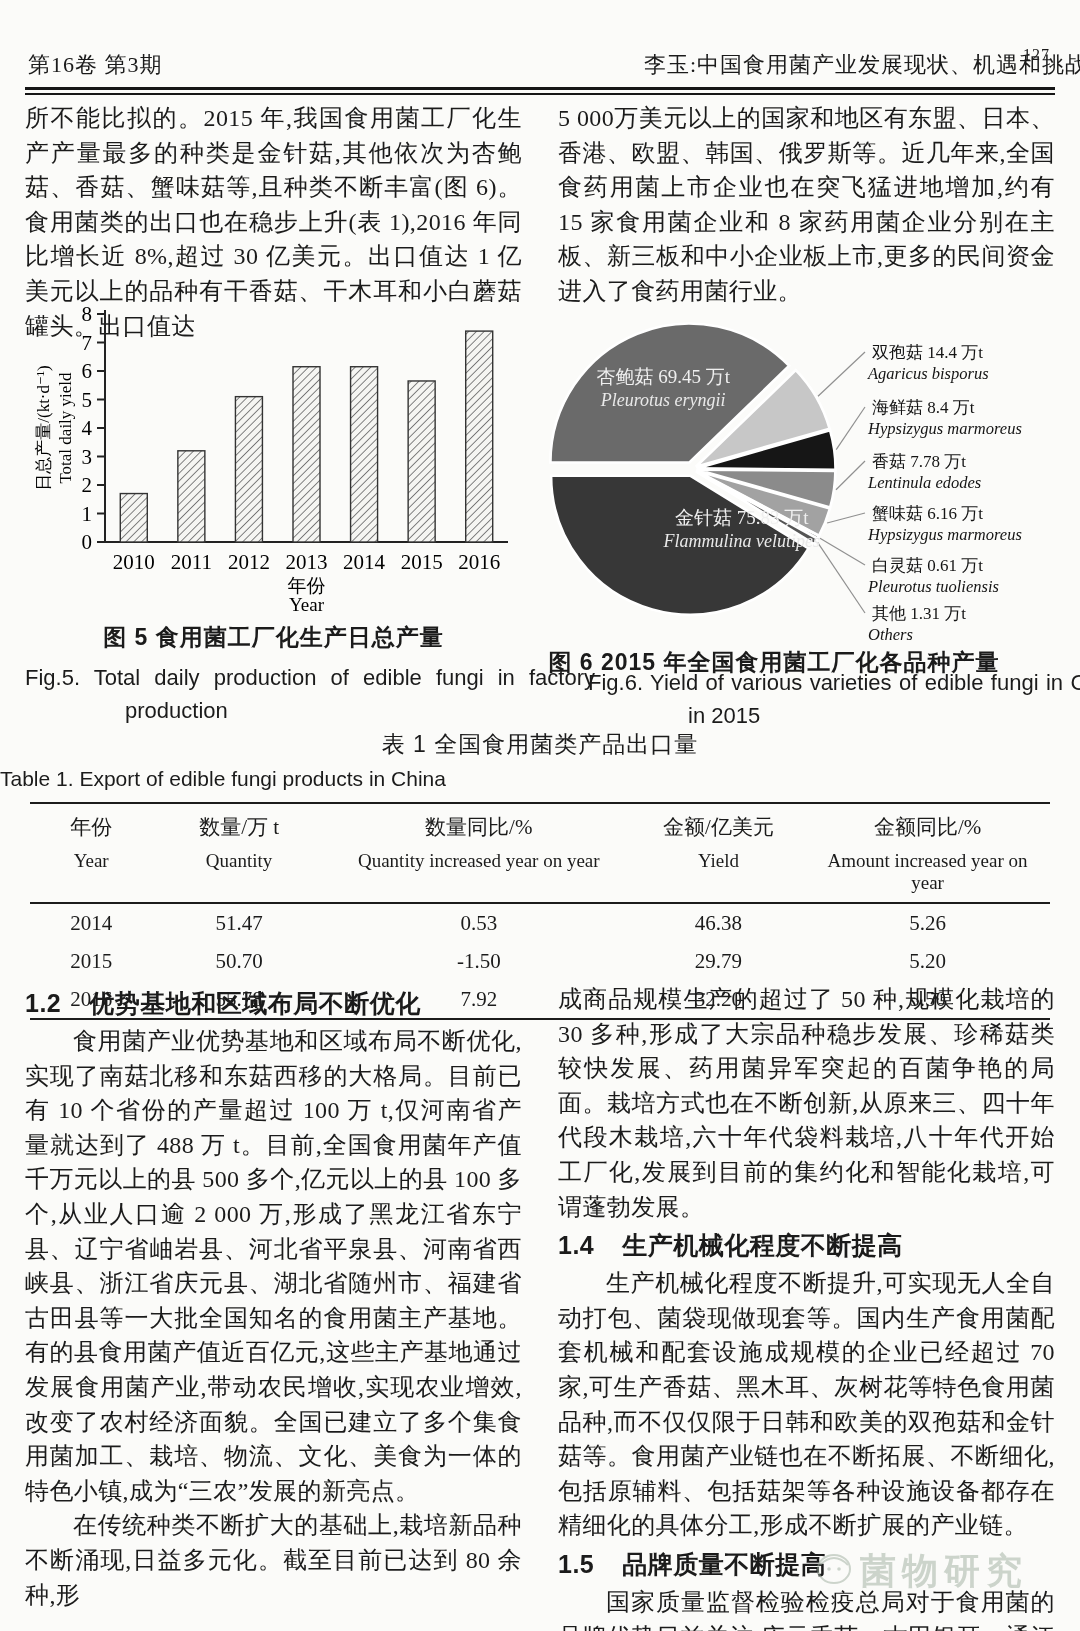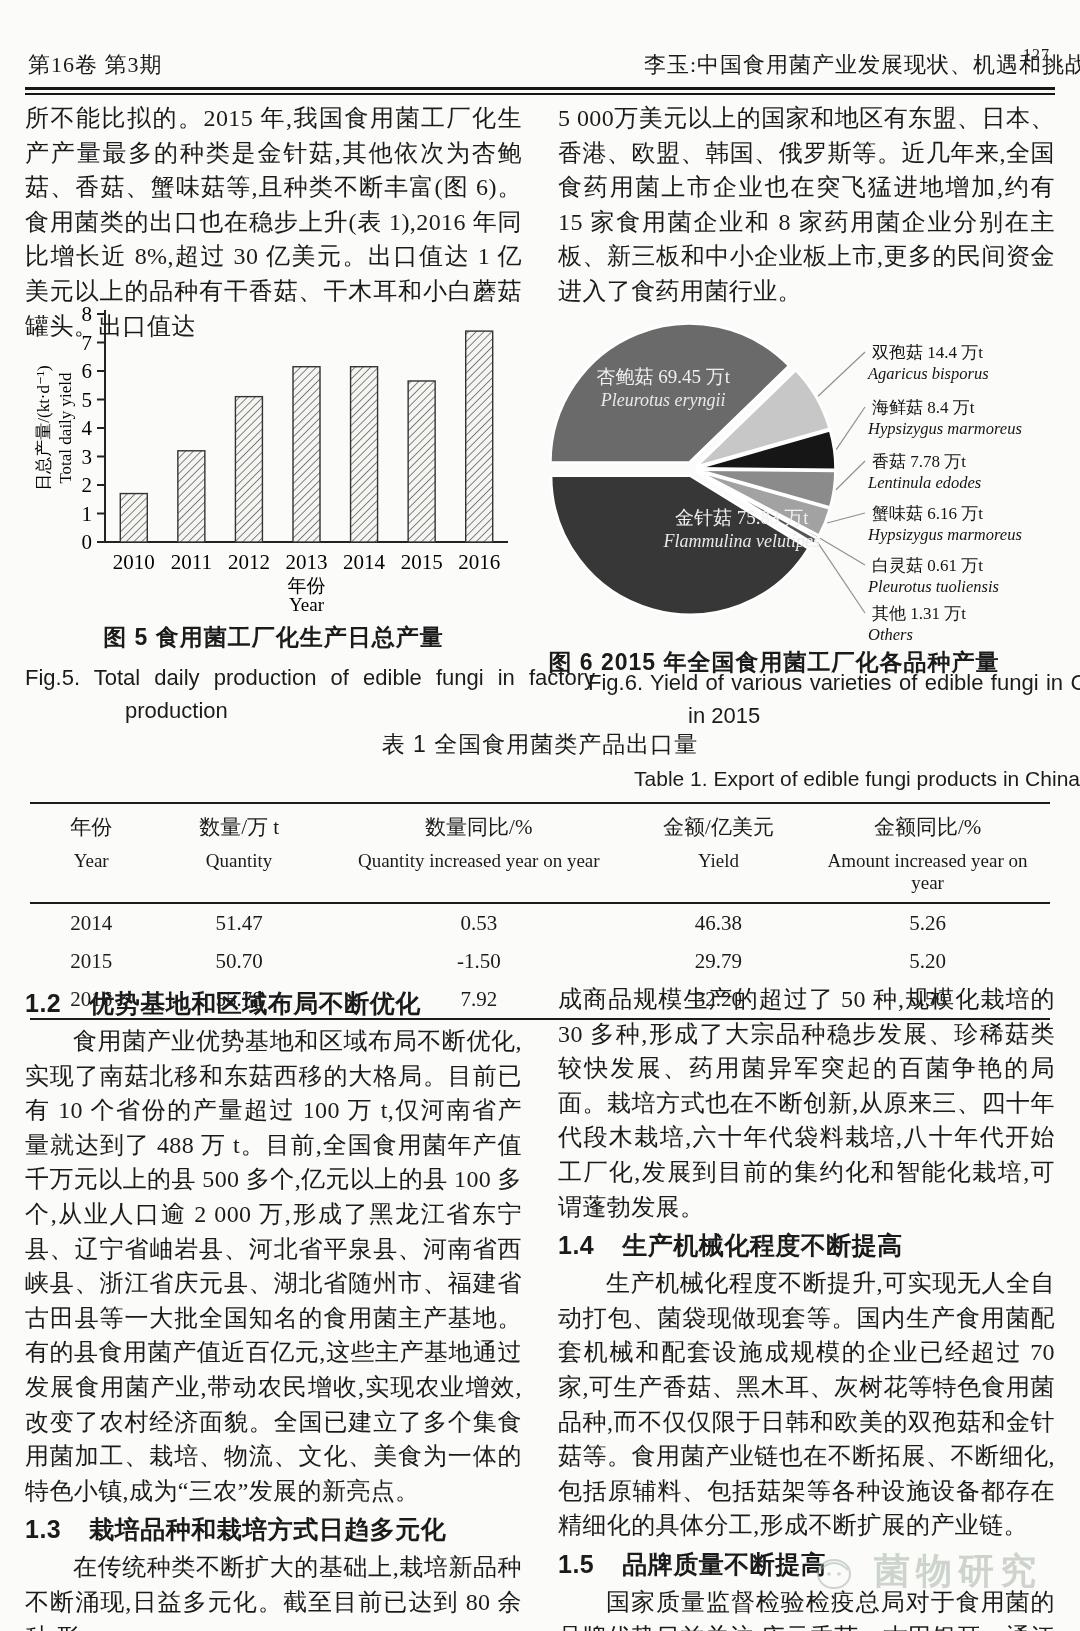--- a/index.html
+++ b/index.html
@@ -21,31 +21,31 @@
   
   .cap-cn{font-family:"Liberation Sans","DejaVu Sans",sans-serif;font-weight:bold;
           font-size:23px;text-align:center;letter-spacing:1px}
   .cap-en{font-family:"Liberation Sans","DejaVu Sans",sans-serif;font-size:22px;
           line-height:33px;text-align:justify}
   .hang{padding-left:100px;text-indent:-100px}
   
   .tbl-title-cn{font-family:"Liberation Sans","DejaVu Sans",sans-serif;font-weight:normal;
                 font-size:23px;text-align:center;letter-spacing:1px}
   .tbl-title-en{font-family:"Liberation Sans","DejaVu Sans",sans-serif;font-size:21px;
-                text-align:right;margin-top:7px}
+                text-align:left;margin-top:7px}
   table{width:100%;border-collapse:collapse;
         border-top:2.5px solid #1c1c1c;border-bottom:2.5px solid #1c1c1c}
   thead tr{border-bottom:2px solid #1c1c1c}
   th{font-weight:normal;padding:9px 4px 8px;text-align:center;vertical-align:top}
   th .cn{font-size:21px}
   th .en{font-size:19px;margin-top:9px}
   td{font-size:21px;text-align:center;padding:6px 4px;height:26px}
   svg text{font-family:"Liberation Serif","DejaVu Serif",serif}
   
-  .wm{display:flex;align-items:center;gap:18px;opacity:.5}
+  .wm{display:flex;gap:4px;opacity:.5}
   .wm-text{font-family:"Liberation Sans","DejaVu Sans",sans-serif;font-weight:bold;
            font-size:36px;color:#9fae9f;letter-spacing:6px}
 </style>
 </head>
 <body>
 
 <div class="abs" style="top:50px;left:28px">
   <span class="hdr-left">第16卷  第3期</span>
 </div>
 <div class="abs hdr-title" style="top:50px;left:8px;width:1080px;text-align:right">李玉:中国食用菌产业发展现状、机遇和挑战</div>
@@ -201,21 +201,20 @@
           <td>32.20</td>
           <td>5.50</td>
         </tr>
       </tbody>
   </table>
 </div>
 
 <div class="abs" id="sections-left" style="top:982px;left:25px;width:497px">
     <div class="sec-h"><span class="sec-num">1.2</span><span>优势基地和区域布局不断优化</span></div>
     <div class="para ind">食用菌产业优势基地和区域布局不断优化,实现了南菇北移和东菇西移的大格局。目前已有 10 个省份的产量超过 100 万 t,仅河南省产量就达到了 488 万 t。目前,全国食用菌年产值千万元以上的县 500 多个,亿元以上的县 100 多个,从业人口逾 2 000 万,形成了黑龙江省东宁县、辽宁省岫岩县、河北省平泉县、河南省西峡县、浙江省庆元县、湖北省随州市、福建省古田县等一大批全国知名的食用菌主产基地。有的县食用菌产值近百亿元,这些主产基地通过发展食用菌产业,带动农民增收,实现农业增效,改变了农村经济面貌。全国已建立了多个集食用菌加工、栽培、物流、文化、美食为一体的特色小镇,成为“三农”发展的新亮点。</div>
-    <div class="sec-h"><span class="sec-num">1.3</span><span>栽培品种和栽培方式日趋多元化</span></div>
     <div class="para ind">在传统种类不断扩大的基础上,栽培新品种不断涌现,日益多元化。截至目前已达到 80 余种,形</div>
   </div>
 <div class="abs" id="sections-right" style="top:982px;left:558px;width:497px">
     <div class="para">成商品规模生产的超过了 50 种,规模化栽培的 30 多种,形成了大宗品种稳步发展、珍稀菇类较快发展、药用菌异军突起的百菌争艳的局面。栽培方式也在不断创新,从原来三、四十年代段木栽培,六十年代袋料栽培,八十年代开始工厂化,发展到目前的集约化和智能化栽培,可谓蓬勃发展。</div>
     <div class="sec-h"><span class="sec-num">1.4</span><span>生产机械化程度不断提高</span></div>
     <div class="para ind">生产机械化程度不断提升,可实现无人全自动打包、菌袋现做现套等。国内生产食用菌配套机械和配套设施成规模的企业已经超过 70 家,可生产香菇、黑木耳、灰树花等特色食用菌品种,而不仅仅限于日韩和欧美的双孢菇和金针菇等。食用菌产业链也在不断拓展、不断细化,包括原辅料、包括菇架等各种设施设备都存在精细化的具体分工,形成不断扩展的产业链。</div>
     <div class="sec-h"><span class="sec-num">1.5</span><span>品牌质量不断提高</span></div>
     <div class="para ind">国家质量监督检验检疫总局对于食用菌的品牌优势日益关注,庆元香菇、古田银耳、通江银耳、</div>
   </div>
 

